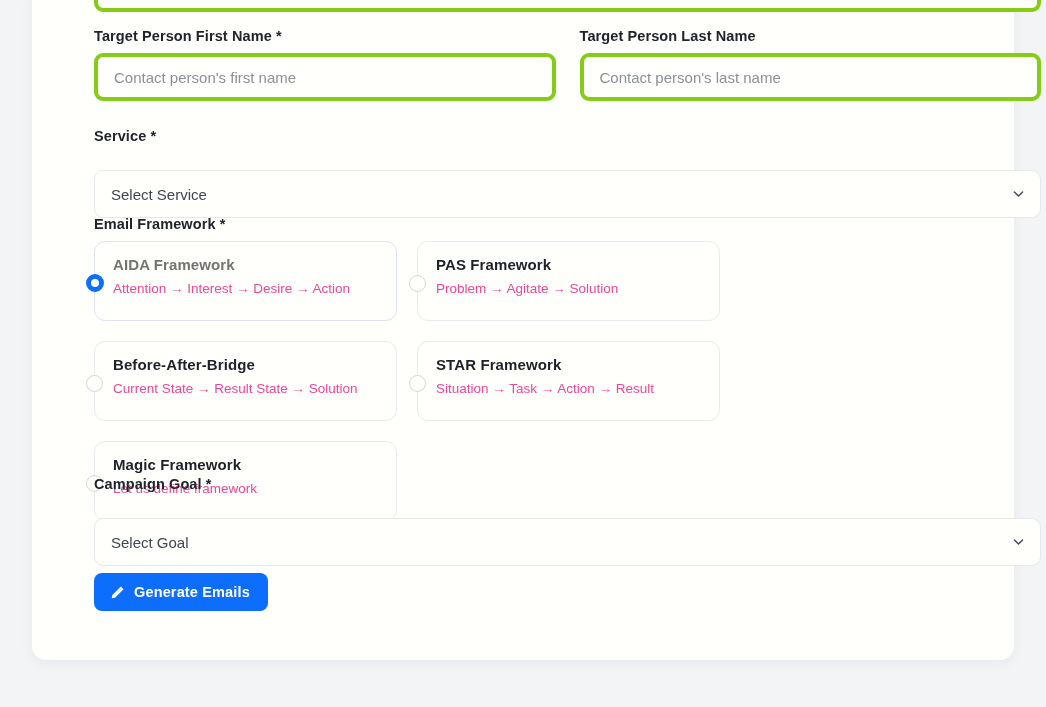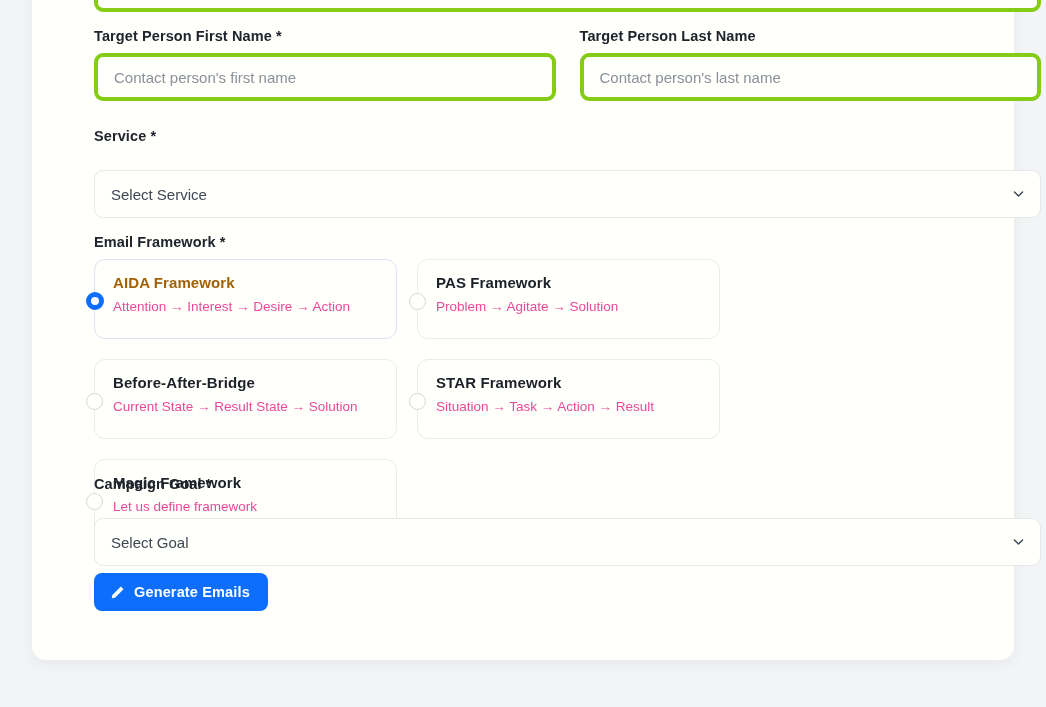--- a/index.html
+++ b/index.html
@@ -107,21 +107,21 @@
     position: absolute;
     left: 62px;
     top: 142px;
     width: 947px;
   }
 
   
   .framework-block {
     position: absolute;
     left: 62px;
-    top: 248px;
+    top: 230px;
     width: 947px;
   }
   .framework-grid {
     display: flex;
     flex-wrap: wrap;
     gap: 20px 20px;
     margin-top: 7px;
   }
   .fw-card {
     position: relative;
@@ -154,21 +154,21 @@
     width: 18px;
     height: 18px;
   }
   .fw-title {
     font-size: 15px;
     font-weight: bold;
     color: #1d2129;
     letter-spacing: 0.1px;
     line-height: 1.2;
   }
-  .fw-card.selected .fw-title { color: #a16207; }
+  .fw-card.selected .fw-title { color: #737373; }
   .fw-desc {
     margin-top: 6px;
     font-size: 13.5px;
     color: #ec4899;
     line-height: 1.3;
   }
 
   
   .goal-block {
     position: absolute;

